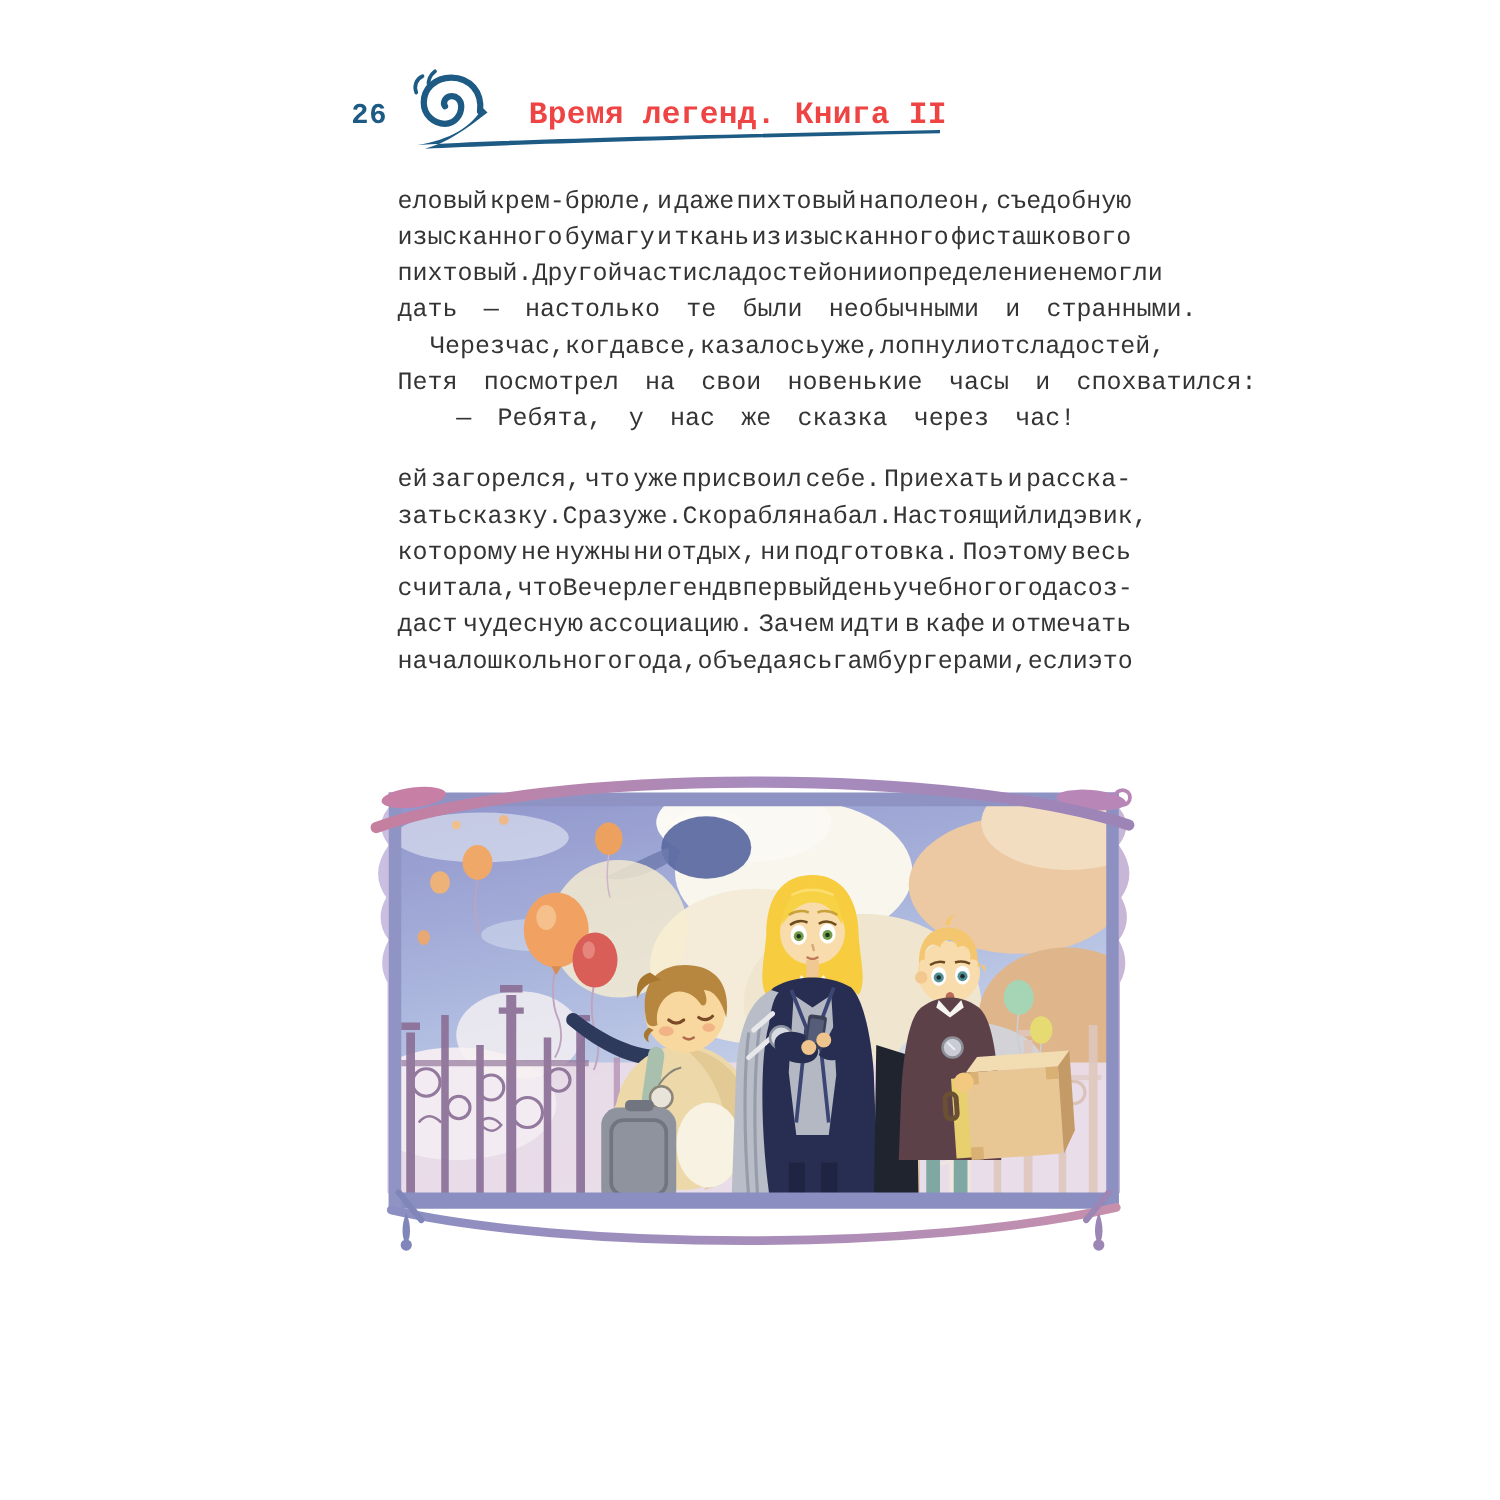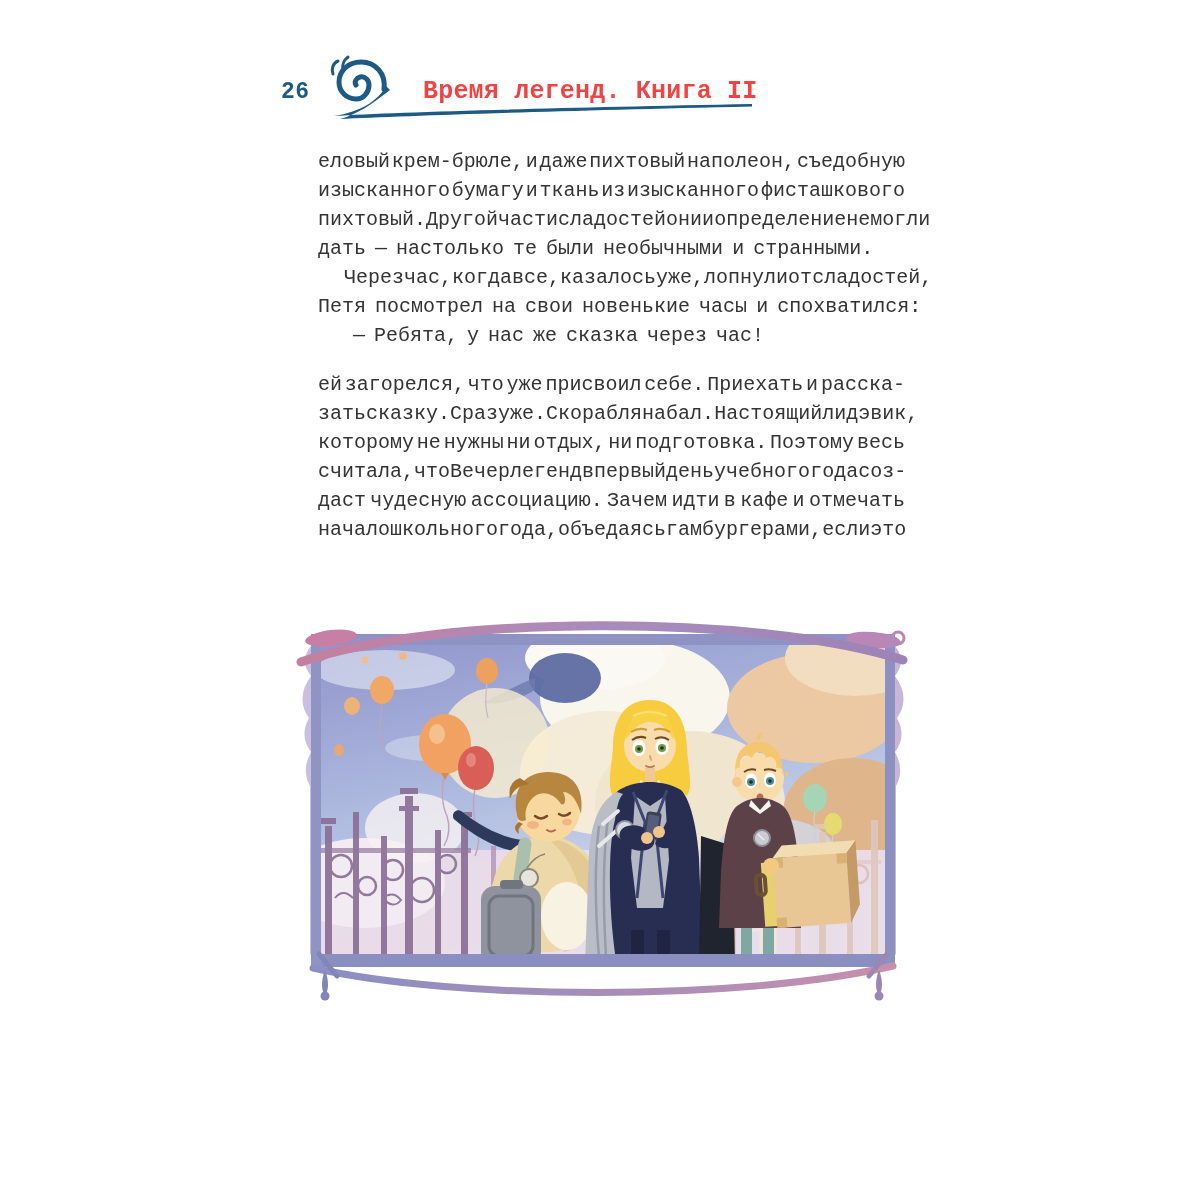--- a/index.html
+++ b/index.html
@@ -21,21 +21,21 @@
   }
   .ornament { position:absolute; left:306px; top:52px; width:452px; height:72px; }
   
   .body-text {
     position:absolute; left:318px; top:147px; width:587px;
     font-size:20px; color:#343434; line-height:29px;
   }
   .para { margin:0; }
   .para.space-before { margin-top:20px; }
   .line { display:flex; justify-content:space-between; height:29px; align-items:center; white-space:nowrap; }
-  .line.unjust { justify-content:flex-start; gap:9px; }
+  .line.unjust { justify-content:flex-start; gap:21px; }
   .ind { flex:0 0 26px; width:26px; }
   
   .illus { position:absolute; left:295px; top:598px; width:615px; height:415px; }
 </style>
 </head>
 <body>
 
 <div class="page">
 
   <div class="pagenum">26</div>

